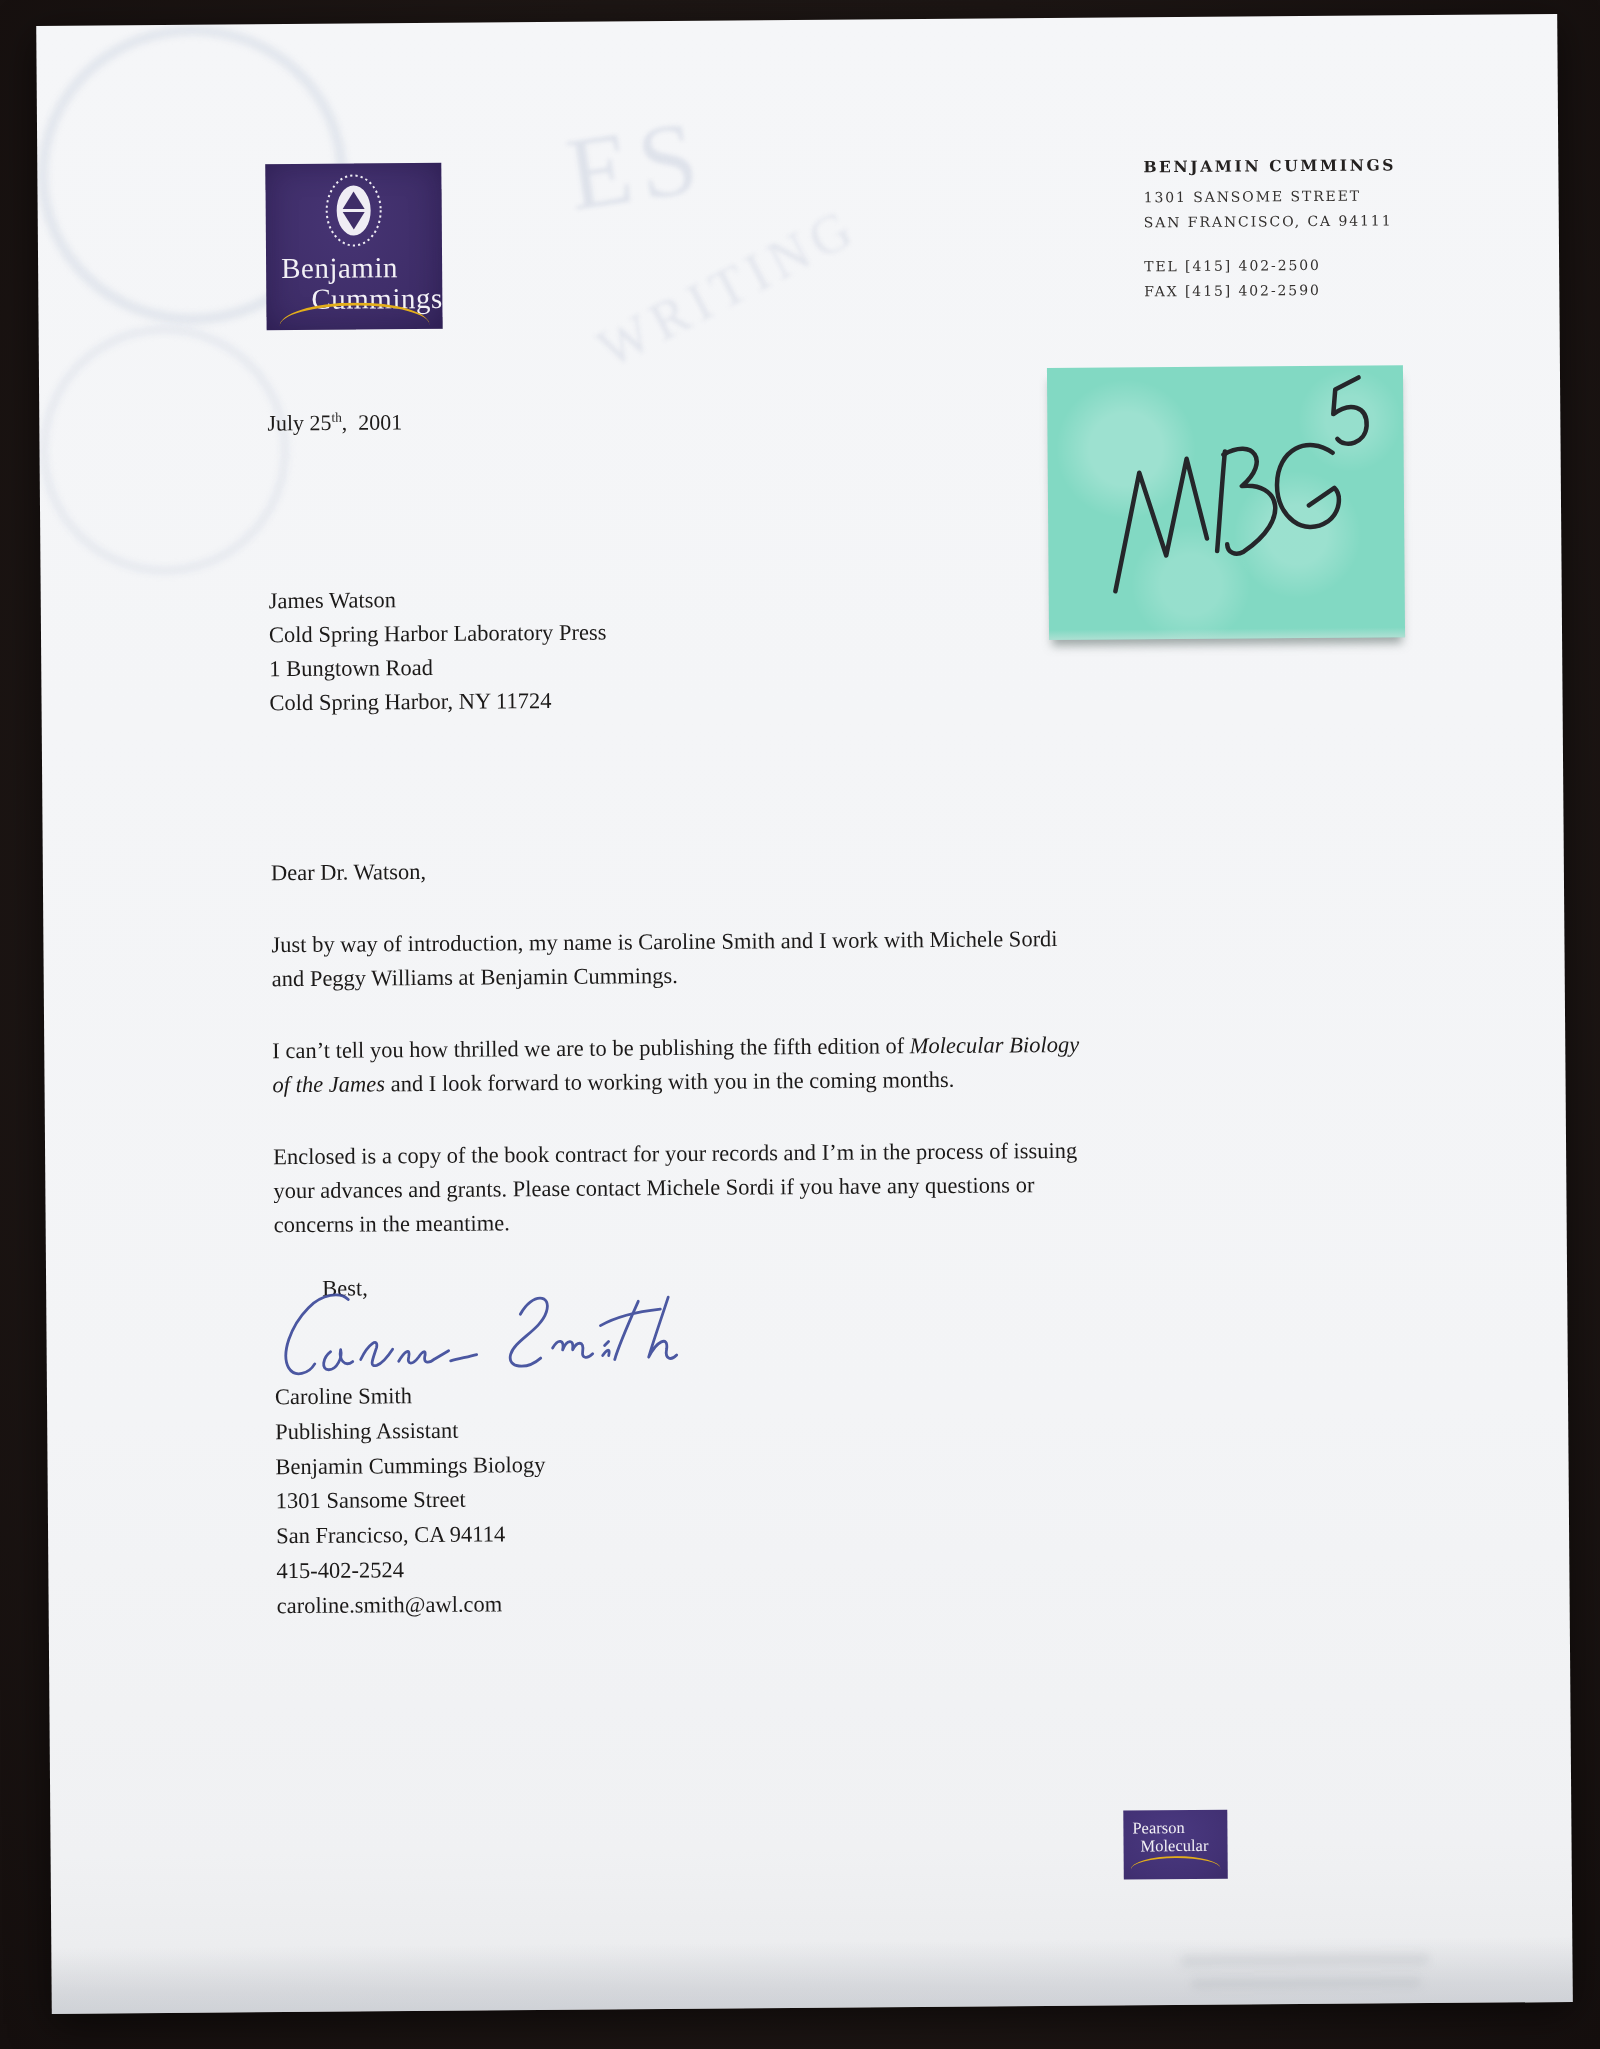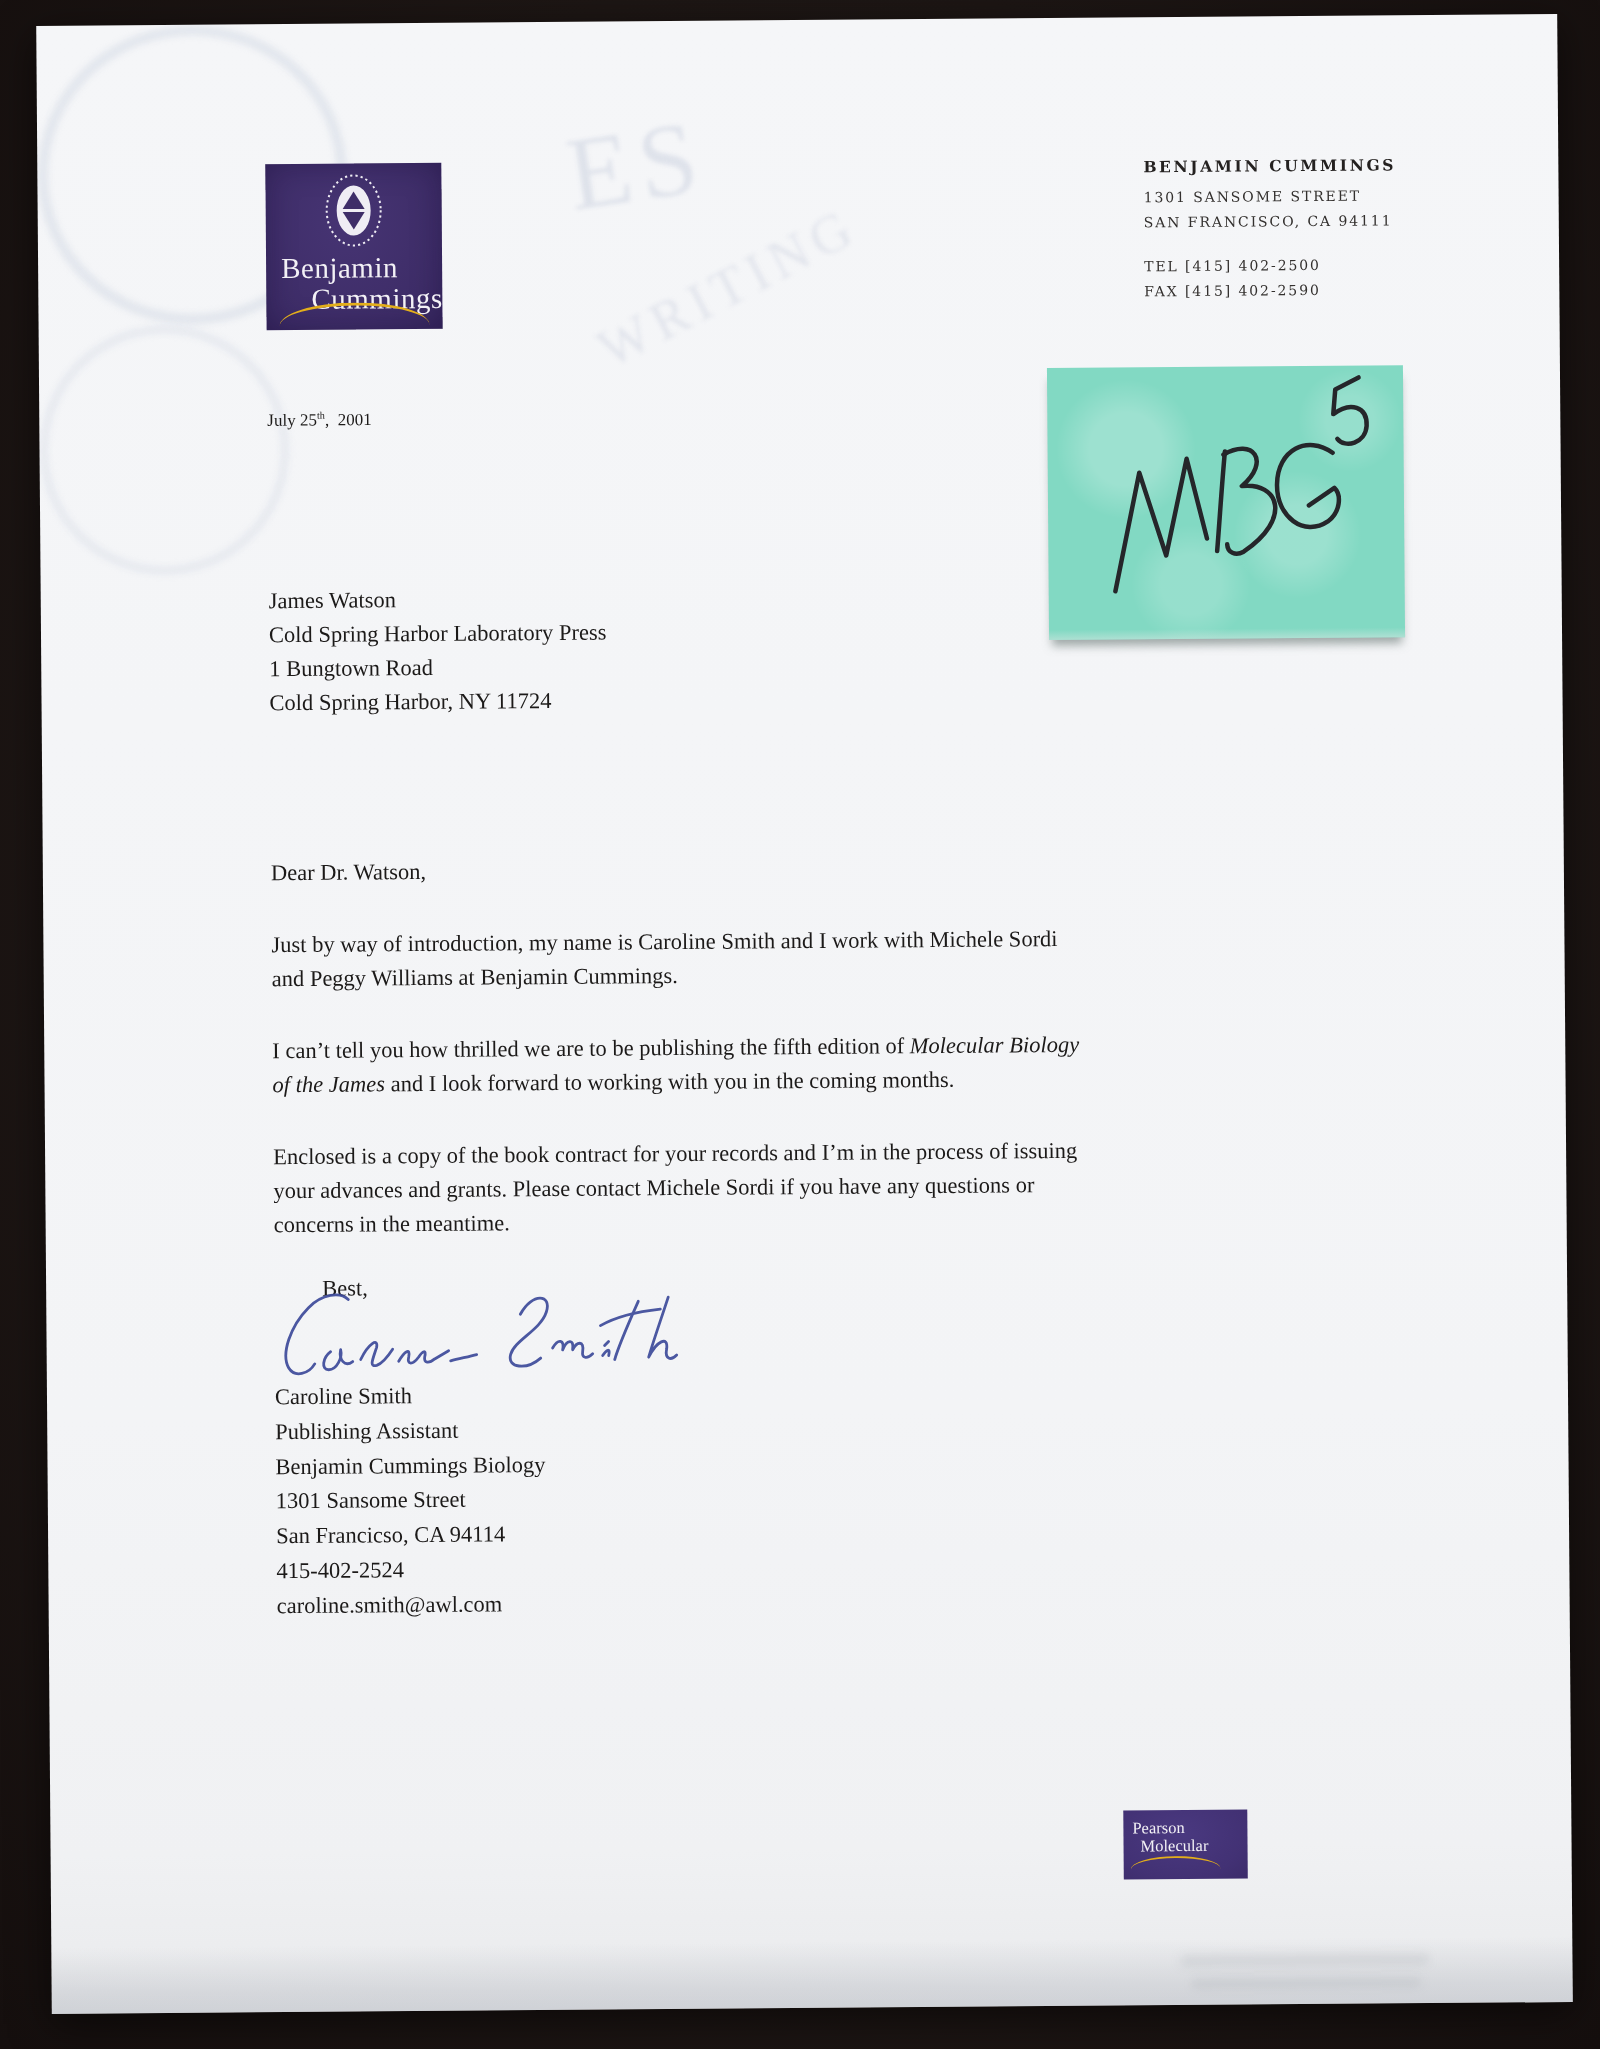--- a/index.html
+++ b/index.html
@@ -50,21 +50,21 @@
     border-radius: 50%; border-top: 3px solid #e3ae1b;
   }
 
   
   .letterhead { position: absolute; left: 1106px; top: 140px; font-family: "DejaVu Serif", serif; color: #33302e; }
   .lh-company { font-size: 15.5px; font-weight: bold; letter-spacing: 2.6px; color: #242120; margin-bottom: 9px; }
   .lh-line { font-size: 14px; letter-spacing: 1.9px; line-height: 25px; }
   .lh-gap { height: 19px; }
 
   
-  .date-line { position: absolute; left: 228px; top: 386px; font-size: 17px; }
+  .date-line { position: absolute; left: 228px; top: 386px; font-size: 22px; }
   .date-line sup { font-size: 60%; vertical-align: super; }
 
   
   .sticky {
     position: absolute; left: 1008px; top: 350px; width: 356px; height: 272px;
     background:
       radial-gradient(circle at 22% 30%, rgba(255,255,255,0.22) 0 36px, rgba(255,255,255,0) 70px),
       radial-gradient(circle at 70% 62%, rgba(255,255,255,0.20) 0 30px, rgba(255,255,255,0) 64px),
       radial-gradient(circle at 85% 20%, rgba(255,255,255,0.16) 0 24px, rgba(255,255,255,0) 52px),
       radial-gradient(circle at 40% 80%, rgba(255,255,255,0.16) 0 30px, rgba(255,255,255,0) 60px),
@@ -84,21 +84,21 @@
   .p1 { top: 904px; }
   .p2 { top: 1010px; }
   .p3 { top: 1116px; }
   .valediction { position: absolute; left: 228px; top: 1252px; margin-left: 48px; }
   .signature-svg { position: absolute; left: 206px; top: 1262px; }
   .signoff { position: absolute; left: 228px; top: 1356px; line-height: 34.8px; }
   .italic { font-style: italic; }
 
   
   .pearson {
-    position: absolute; left: 1073px; top: 1793px; width: 124px; height: 69px;
+    position: absolute; left: 1073px; top: 1793px; width: 104px; height: 69px;
     background: radial-gradient(ellipse at 45% 35%, #4a3980 0%, #423174 70%, #3c2c6a 100%);
   }
   .pe-line { position: absolute; color: #f2f0f5; font-family: "Liberation Serif", serif; font-size: 16.5px; }
   .pe-l1 { left: 9px; top: 8px; }
   .pe-l2 { left: 17px; top: 26px; }
   .pe-arc { position: absolute; left: 7px; top: 46px; width: 90px; height: 26px; border-radius: 50%; border-top: 2px solid #e3ae1b; }
 
   
   .paper-curl {
     position: absolute; left: 0; bottom: 0; width: 100%; height: 66px;

